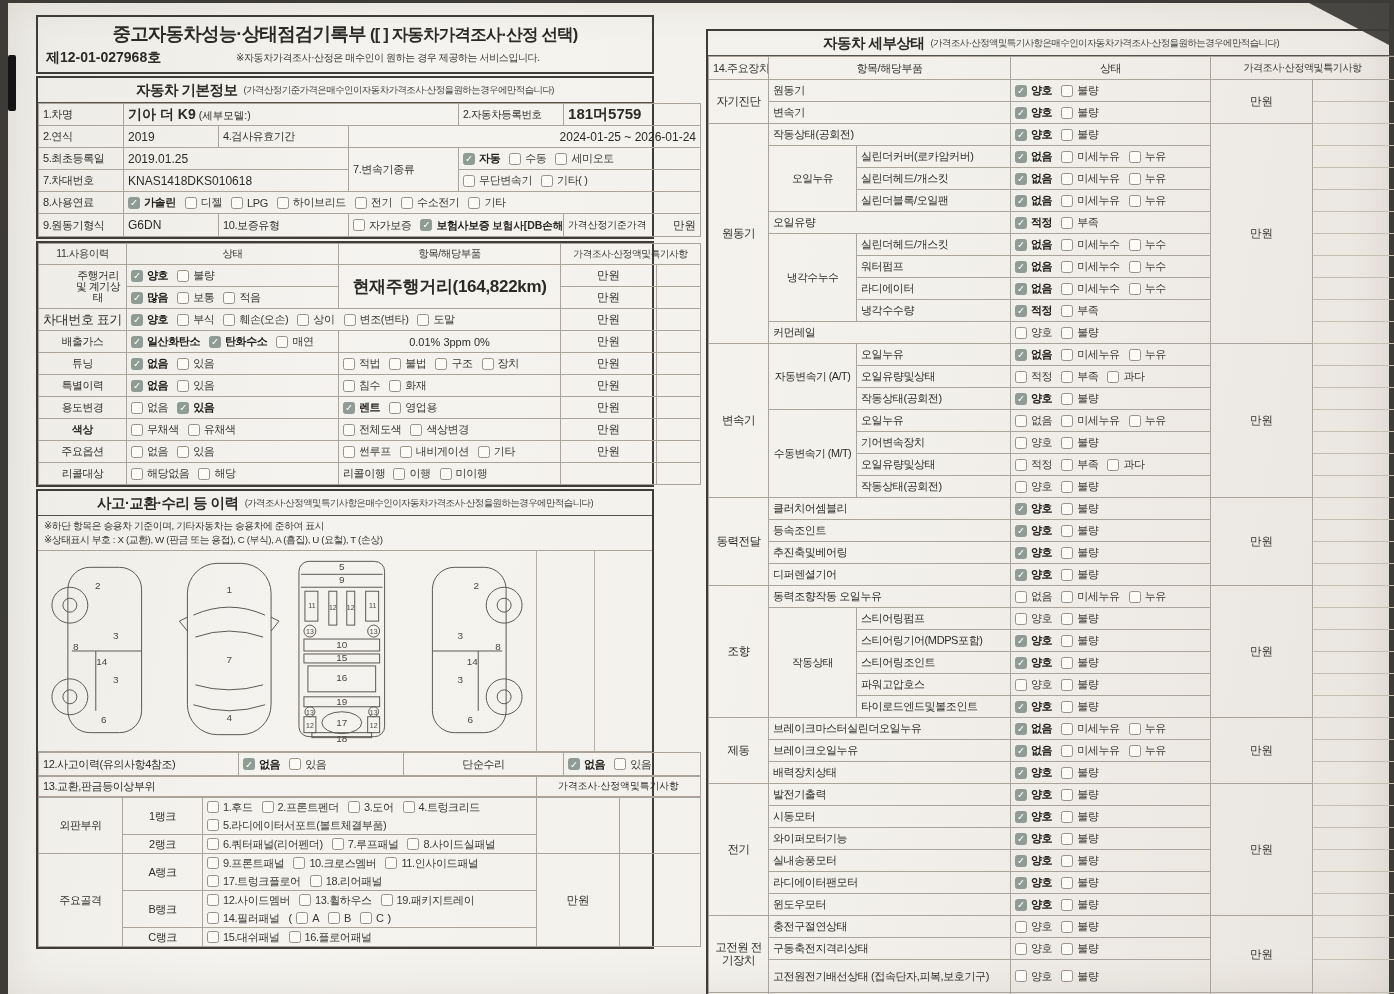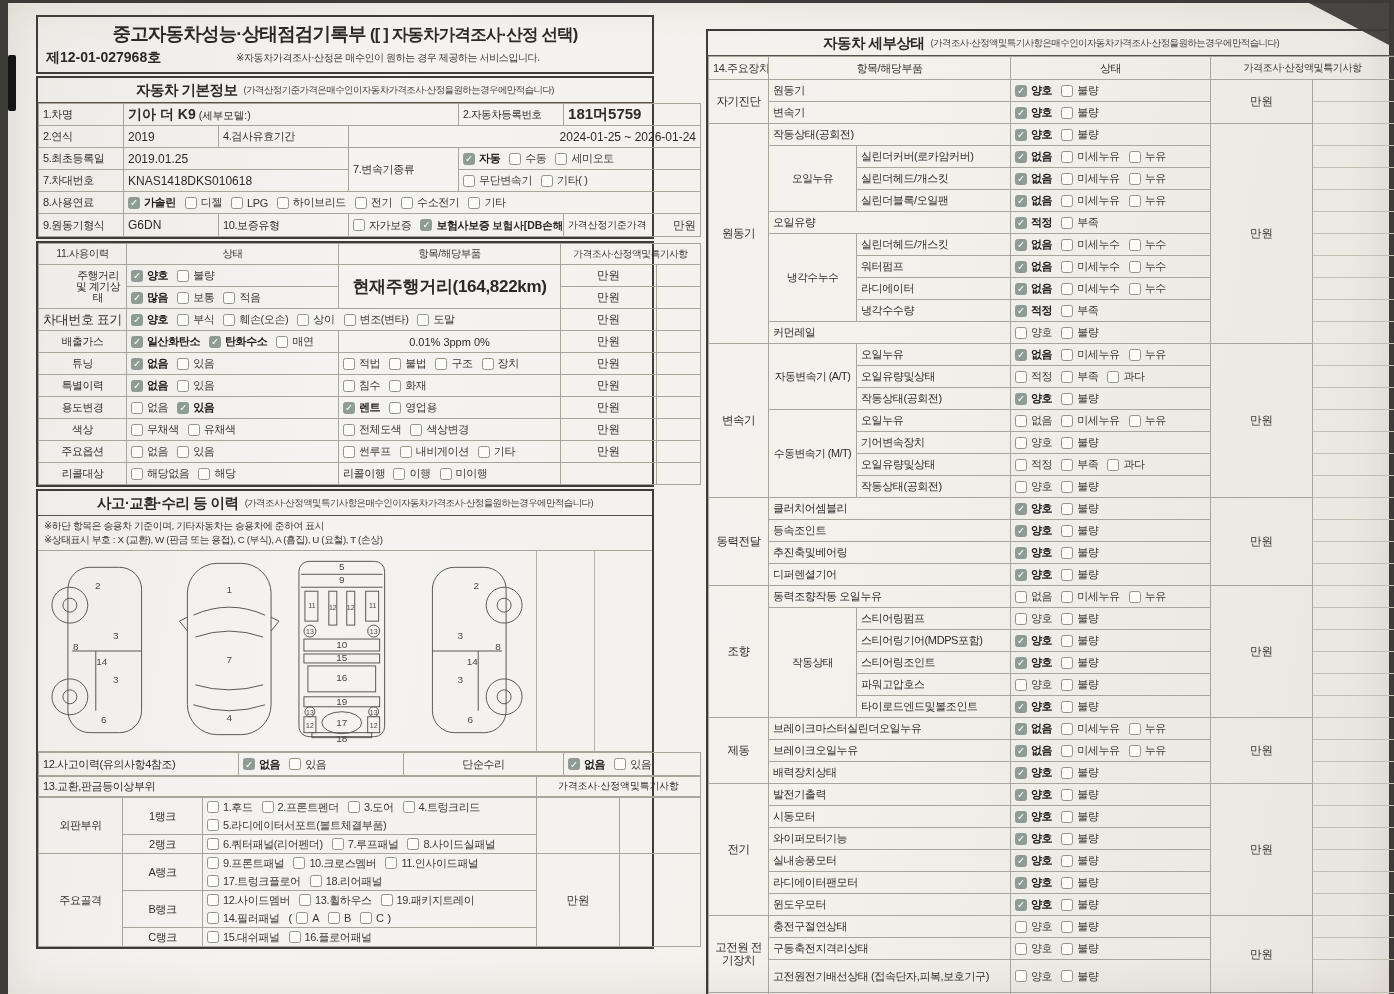--- a/index.html
+++ b/index.html
@@ -324,21 +324,21 @@
                   <span class="bx">✓</span>
                   <span class="tx">렌트</span>
                 </span><span class="cb">
                   <span class="bx">✓</span>
                   <span class="tx">영업용</span>
                 </span></td>
               <td class="price mwon">만원</td>
               <td class="rl"></td>
             </tr>
             <tr>
-              <td class="lbl" style="white-space: normal; line-height: 1.05; text-align: center; font-size: 10.8px;">색상</td>
+              <td class="lbl" style="white-space: normal; line-height: 1.05; text-align: center; font-size: 10.8px; font-weight: bold;">색상</td>
               <td><span class="cb">
                   <span class="bx">✓</span>
                   <span class="tx">무채색</span>
                 </span><span class="cb">
                   <span class="bx">✓</span>
                   <span class="tx">유채색</span>
                 </span></td>
               <td><span class="cb">
                   <span class="bx">✓</span>
                   <span class="tx">전체도색</span>

